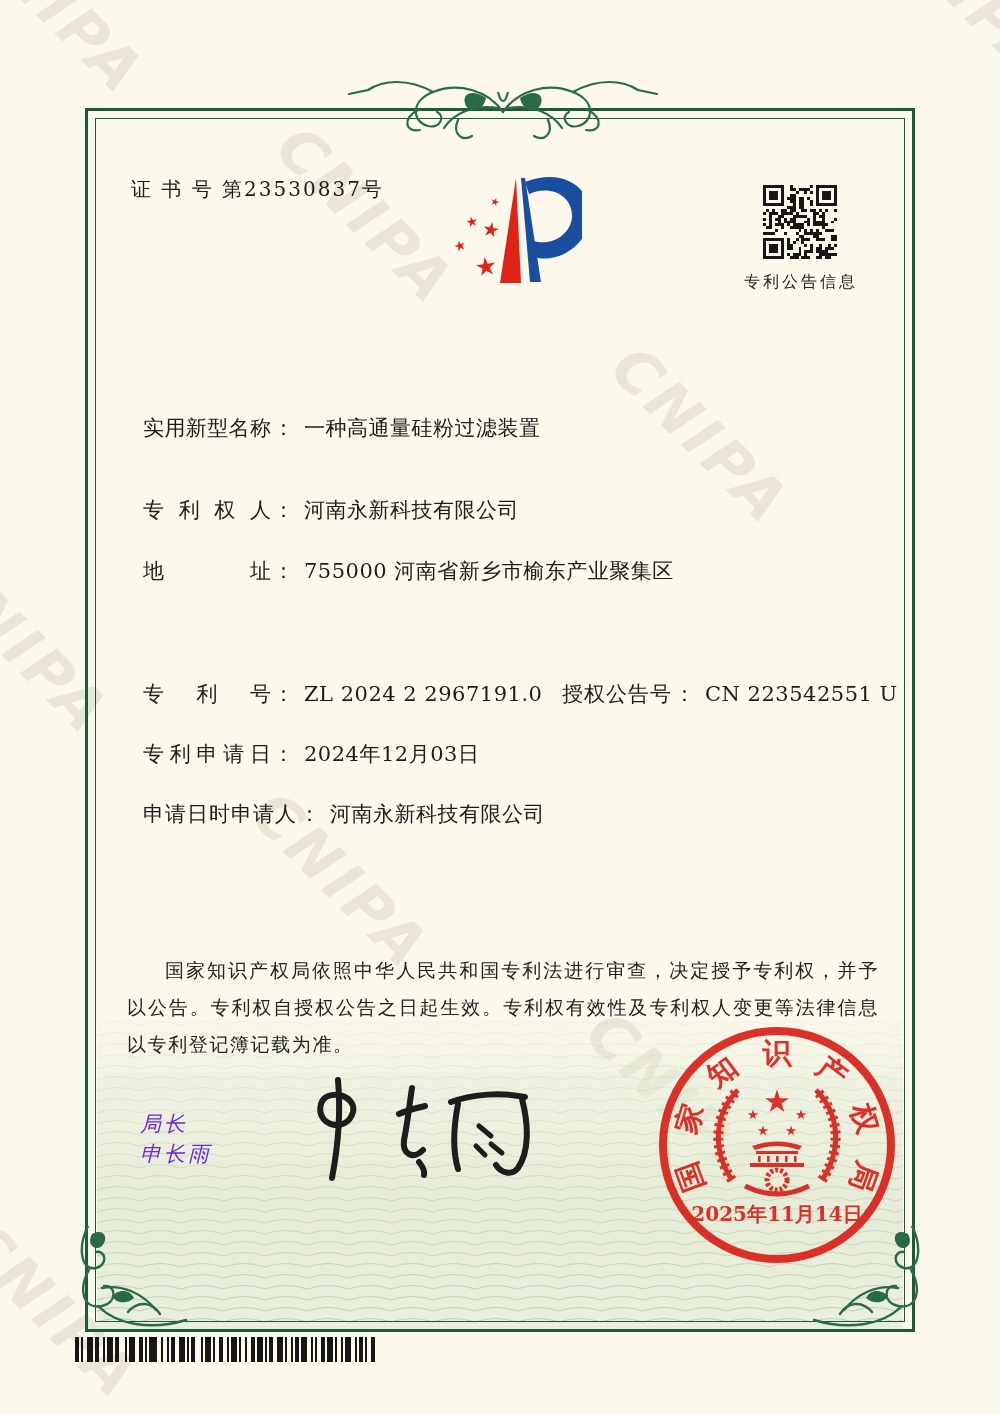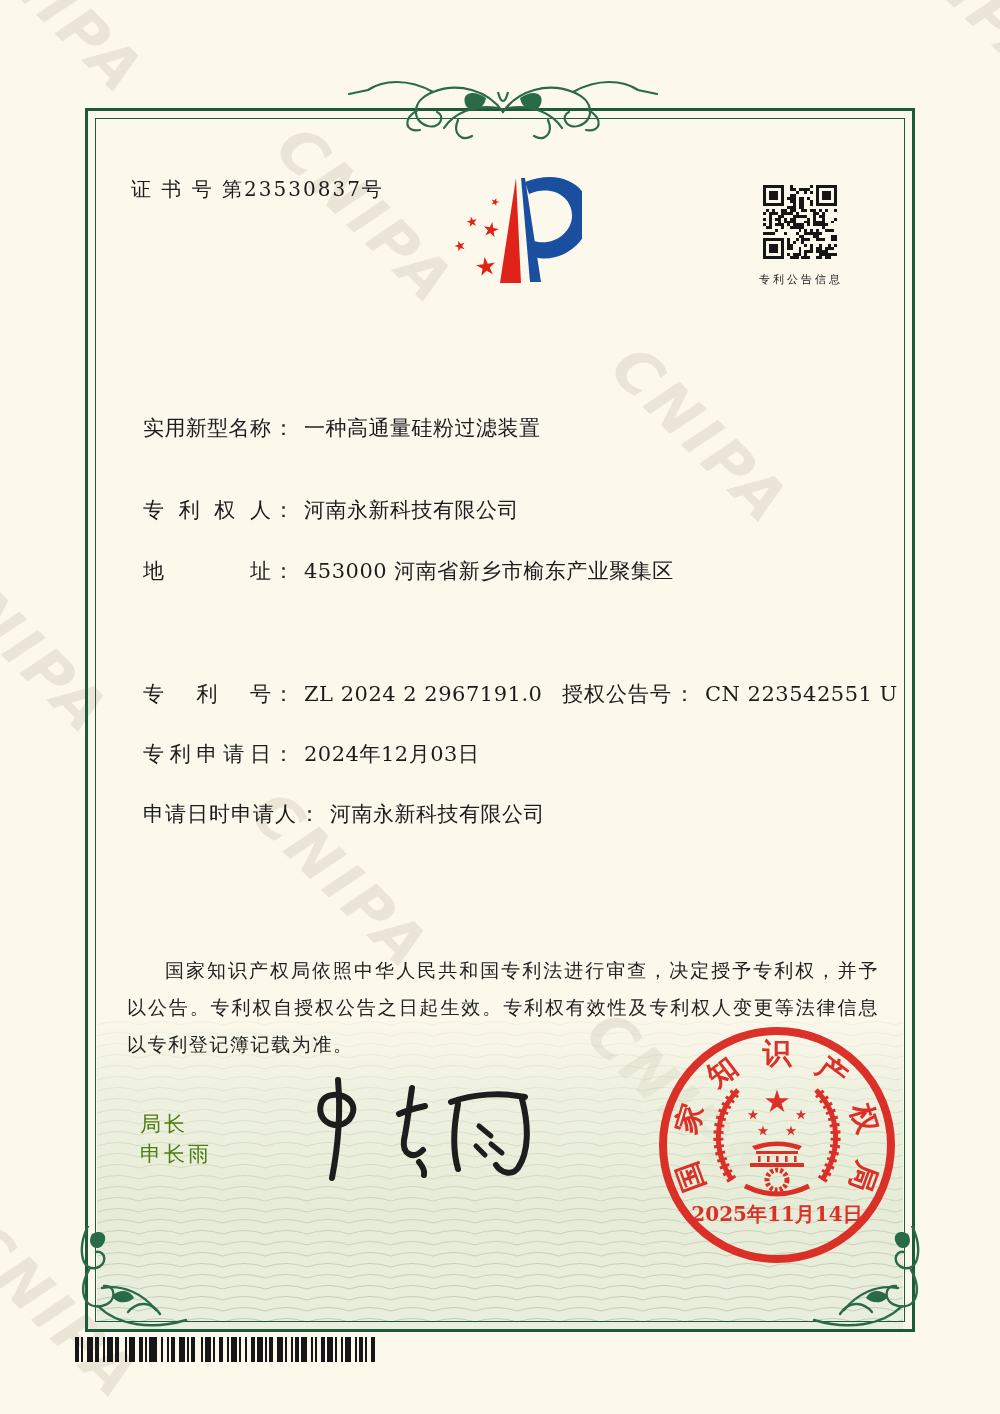--- a/index.html
+++ b/index.html
@@ -25,35 +25,35 @@
         rgba(228,236,214,0.5) 22%, #e6ecd8 60%, #e9efdc 100%);overflow:hidden;}
 
   .ornament{position:absolute;pointer-events:none;}
 
   .certno{position:absolute;left:131px;top:176px;font-size:20px;letter-spacing:2px;}
   .title{position:absolute;left:0;top:297px;width:1000px;text-align:center;
       font-size:45px;font-weight:bold;letter-spacing:9px;}
 
   .qrwrap{position:absolute;left:763px;top:185px;width:74px;}
   .qrcap{position:absolute;left:736px;top:272px;width:130px;text-align:center;
-      font-size:11px;letter-spacing:3px;color:#222;}
+      font-size:16px;letter-spacing:3px;color:#222;}
 
   .row{position:absolute;left:143px;font-size:21px;white-space:nowrap;}
   .flabel{display:inline-block;width:128px;text-align:justify;text-align-last:justify;}
   .colon{display:inline-block;margin-left:2px;}
   .fvalue{margin-left:10px;letter-spacing:0.5px;}
   .rcol{position:absolute;left:419px;top:0;}
   .rlabel{letter-spacing:1px;}
 
   .statement{position:absolute;left:127px;top:952px;width:752px;font-size:19px;
       line-height:37px;text-indent:2em;letter-spacing:1.6px;text-align:justify;
       color:#222;}
 
   .signer{position:absolute;left:140px;font-size:21px;letter-spacing:3px;
-      font-family:"DejaVu Sans","Liberation Sans",sans-serif;color:#4d7c0f;}
+      font-family:"DejaVu Sans","Liberation Sans",sans-serif;color:#6d28d9;font-style:italic;}
   .sig{position:absolute;left:295px;top:1072px;}
 
   .sealwrap{position:absolute;left:652px;top:1018px;opacity:0.94;}
 
   .pagefoot{position:absolute;left:95px;top:1284px;width:810px;text-align:center;
       font-size:17px;letter-spacing:1px;}
 
   .barcode{position:absolute;left:75px;top:1337px;height:25px;display:flex;}
   .barcode span{height:25px;}
   .b1{background:#161616;}
@@ -378,21 +378,21 @@
   <div class="qrcap">专利公告信息</div>
 
 
   <div class="row" style="top:496px">
     <span class="flabel">专利权人</span><span class="colon">：</span><span class="fvalue">河南永新科技有限公司</span>
   </div>
   <div class="row" style="top:414px">
     <span class="flabel">实用新型名称</span><span class="colon">：</span><span class="fvalue">一种高通量硅粉过滤装置</span>
   </div>
   <div class="row" style="top:557px">
-    <span class="flabel">地址</span><span class="colon">：</span><span class="fvalue">453000 河南省新乡市榆东产业聚集区</span>
+    <span class="flabel">地址</span><span class="colon">：</span><span class="fvalue">755000 河南省新乡市榆东产业聚集区</span>
   </div>
   <div class="row" style="top:680px;width:760px">
     <span class="flabel">专利号</span><span class="colon">：</span><span class="fvalue">ZL 2024 2 2967191.0</span>
     <span class="rcol">
       <span class="rlabel">授权公告号</span><span class="colon">：</span><span class="fvalue">CN 223542551 U</span>
     </span>
   </div>
   <div class="row" style="top:740px;width:760px">
     <span class="flabel">专利申请日</span><span class="colon">：</span><span class="fvalue">2024年12月03日</span>
   </div>

